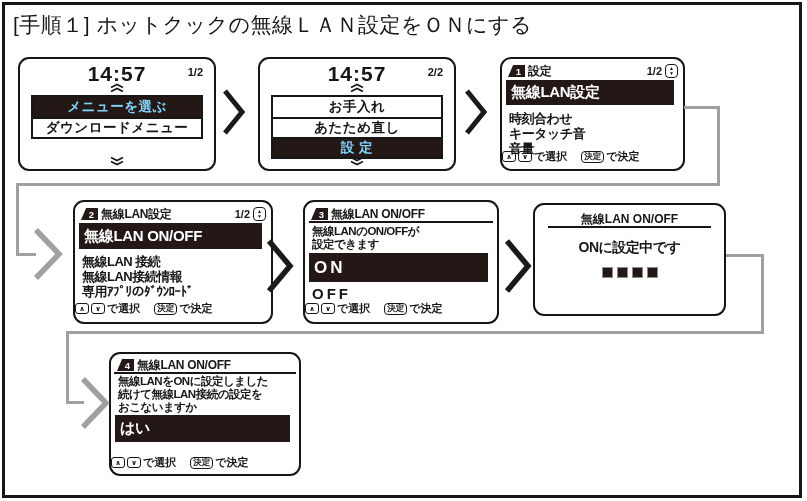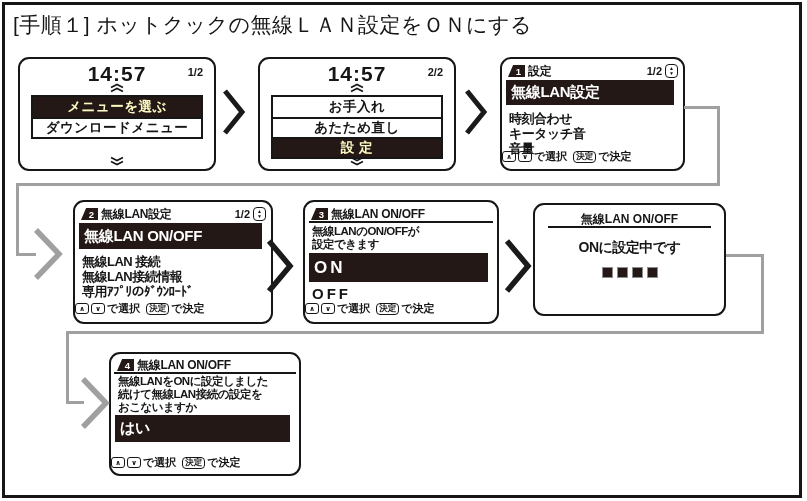--- a/index.html
+++ b/index.html
@@ -40,30 +40,30 @@
           letter-spacing:-0.5px; }
   .desc div { line-height:13px; white-space:nowrap; }
 
   .footer { position:absolute; left:0; right:0; display:flex; align-items:center;
             justify-content:flex-start; gap:2px; font-size:11px; font-weight:bold;
             white-space:nowrap; }
   .key-box { width:14px; height:11px; border:1.5px solid #161616; border-radius:3px;
              font-size:7px; display:flex; align-items:center; justify-content:center; }
   .enter-key { height:12px; border:1.5px solid #161616; border-radius:4px;
                font-size:8.5px; padding:0 2px; display:flex; align-items:center;
-               margin-left:4px; }
+               margin-left:12px; }
 
   
   .menu { position:absolute; left:11px; right:11px; top:30px;
           border:2px solid #161616; }
   .menu .row { height:20px; display:flex; align-items:center; justify-content:center;
                font-size:13.5px; font-weight:bold; letter-spacing:0.5px;
                border-top:2px solid #161616; white-space:nowrap; }
   .menu .row:first-child { border-top:none; }
-  .menu .sel { background:#231815; color:#fef9c3; }
+  .menu .sel { background:#231815; color:#7dd3fc; }
 
   .time { position:absolute; top:3px; left:0; right:0; text-align:center;
           font-size:21px; font-weight:bold; letter-spacing:1px; }
   .time-page { position:absolute; top:7px; right:11px; font-size:11px; font-weight:bold; }
   .dchev { position:absolute; left:50%; transform:translateX(-50%); }
 
   
   .arrow, .garrow { position:absolute; }
   .cline { position:absolute; background:#a0a0a0; }
 

